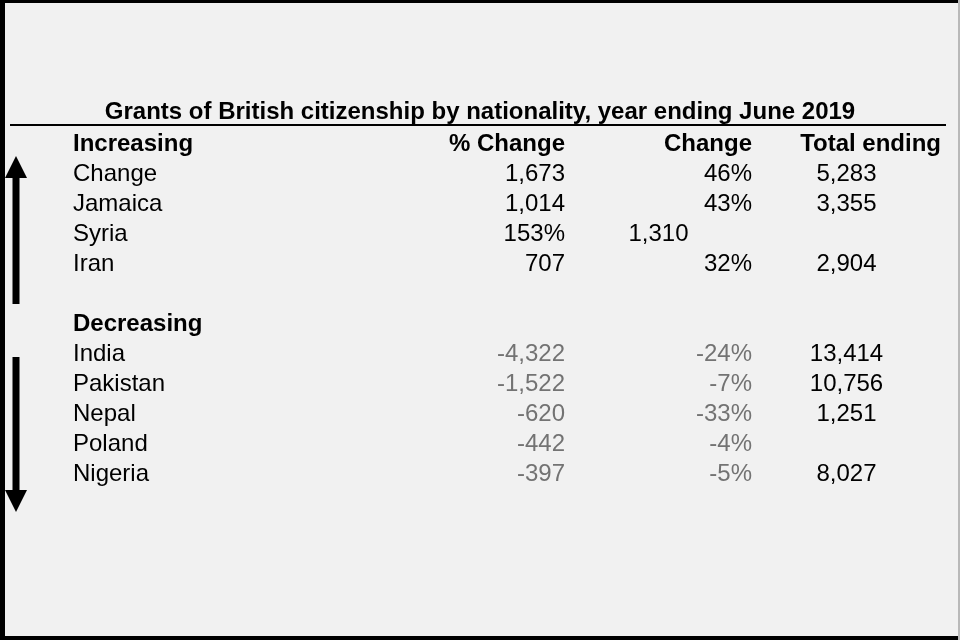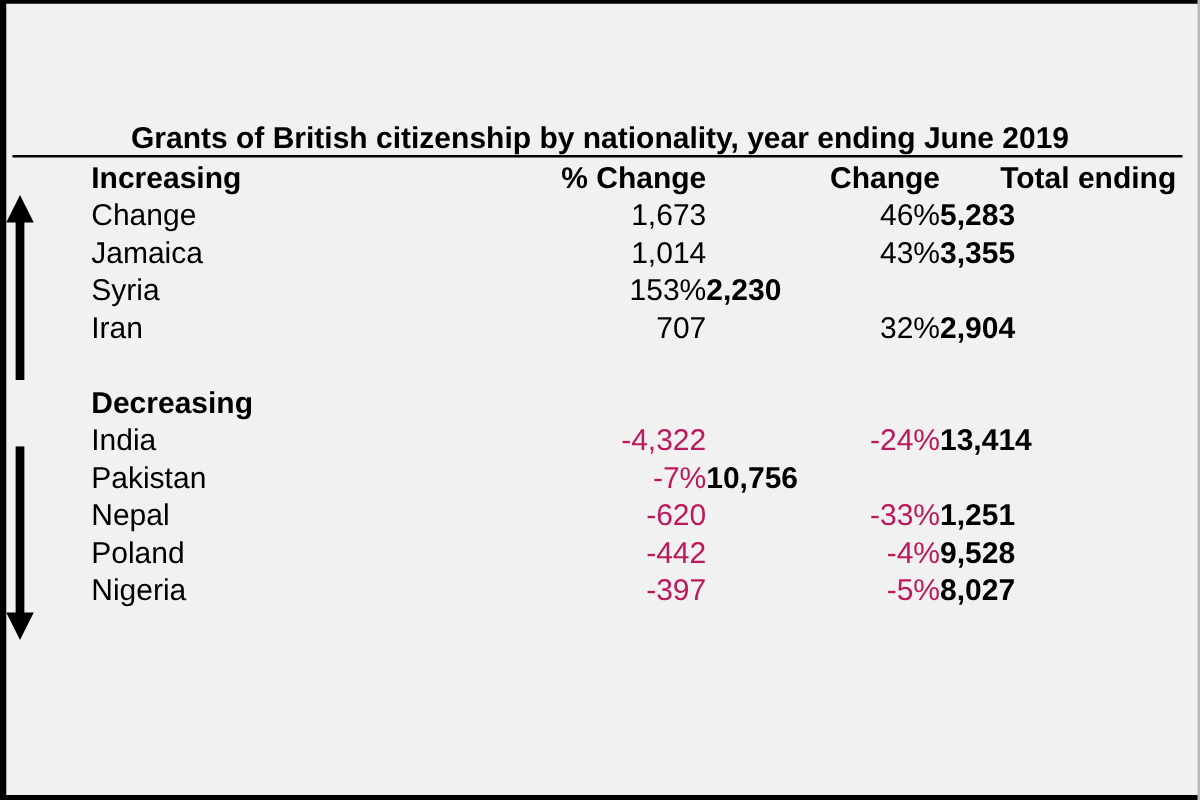--- a/index.html
+++ b/index.html
@@ -48,23 +48,23 @@
     line-height: 30px;
   }
   .cell {
     font-size: 24px;
     color: #000;
     white-space: nowrap;
     overflow: visible;
   }
   .c-country { text-align: left; }
   .c-num     { text-align: right; }
-  .c-total   { text-align: left; font-weight: bold; }
+  .c-total   { text-align: center; font-weight: normal; }
   .hdr .cell { font-weight: bold; }
-  .neg       { color: #be185d; }
+  .neg       { color: #737373; }
   .spacer    { height: 30px; }
 
   .arrow { position: absolute; left: 3px; }
   .arrow-up   { top: 156px; }
   .arrow-down { top: 357px; }
 </style>
 </head>
 <body>
 
 <div class="page">
@@ -104,21 +104,21 @@
     </div>
     <div class="trow">
       <div class="cell c-country">Jamaica</div>
       <div class="cell c-num">1,014</div>
       <div class="cell c-num">43%</div>
       <div class="cell c-total">3,355</div>
     </div>
     <div class="trow">
       <div class="cell c-country">Syria</div>
       <div class="cell c-num">153%</div>
-      <div class="cell c-total">2,230</div>
+      <div class="cell c-total">1,310</div>
     </div>
     <div class="trow">
       <div class="cell c-country">Iran</div>
       <div class="cell c-num">707</div>
       <div class="cell c-num">32%</div>
       <div class="cell c-total">2,904</div>
     </div>
 
     <div class="spacer"></div>
 
@@ -130,34 +130,34 @@
     </div>
 
     <div class="trow">
       <div class="cell c-country">India</div>
       <div class="cell c-num neg">-4,322</div>
       <div class="cell c-num neg">-24%</div>
       <div class="cell c-total">13,414</div>
     </div>
     <div class="trow">
       <div class="cell c-country">Pakistan</div>
+      <div class="cell c-num neg">-1,522</div>
       <div class="cell c-num neg">-7%</div>
       <div class="cell c-total">10,756</div>
     </div>
     <div class="trow">
       <div class="cell c-country">Nepal</div>
       <div class="cell c-num neg">-620</div>
       <div class="cell c-num neg">-33%</div>
       <div class="cell c-total">1,251</div>
     </div>
     <div class="trow">
       <div class="cell c-country">Poland</div>
       <div class="cell c-num neg">-442</div>
       <div class="cell c-num neg">-4%</div>
-      <div class="cell c-total">9,528</div>
     </div>
     <div class="trow">
       <div class="cell c-country">Nigeria</div>
       <div class="cell c-num neg">-397</div>
       <div class="cell c-num neg">-5%</div>
       <div class="cell c-total">8,027</div>
     </div>
 
   </div>
 </div>

